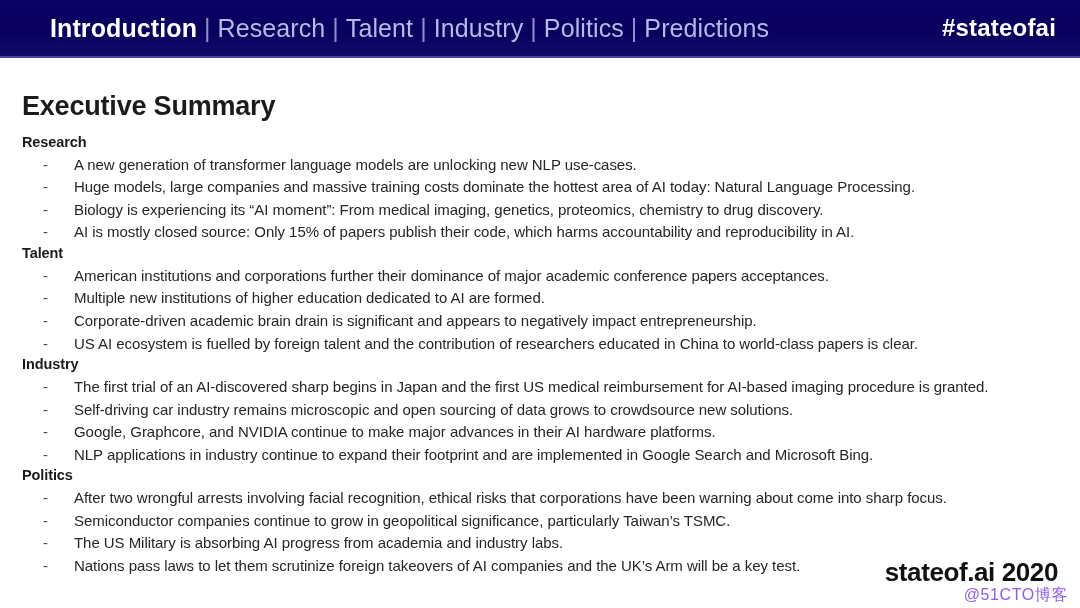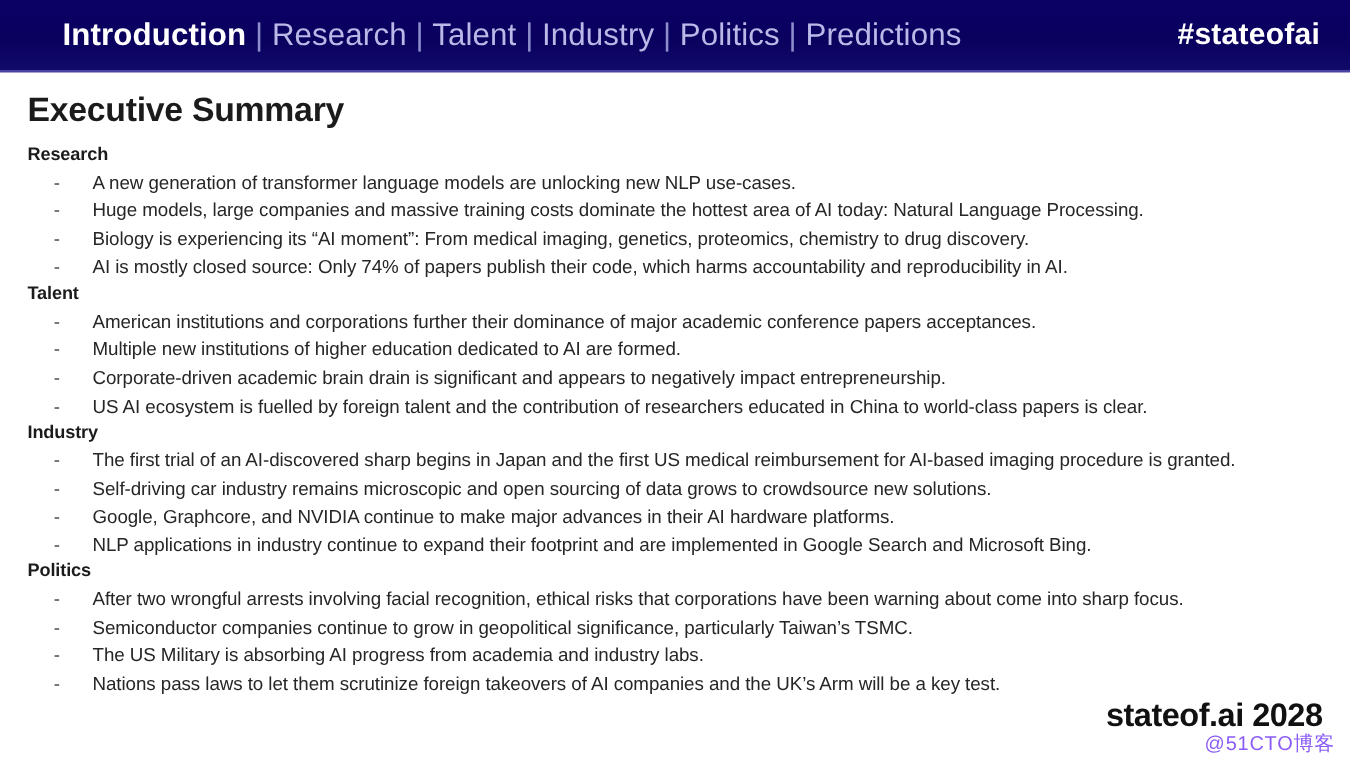--- a/index.html
+++ b/index.html
@@ -54,21 +54,21 @@
     flex:0 0 auto;
     padding-right:6px;
     margin-left:35px;
   }
 
   
   .content {
     position:absolute;
     left:0; top:58px;
     width:1080px; height:550px;
-    padding:16px 18px 0 22px;
+    padding:34px 18px 0 22px;
   }
   .page-title {
     font-size:27px;
     font-weight:700;
     color:#1b1b1b;
     letter-spacing:-.2px;
     line-height:1.1;
     margin-bottom:11px;
   }
   .section { margin-bottom:0; }
@@ -140,21 +140,21 @@
 
   <div class="content">
     <div class="page-title">Executive Summary</div>
     <div id="sections-host">
         <div class="section">
           <div class="section-title">Research</div>
           <ul class="bullets">
             <li><span class="dash">-</span><span>A new generation of transformer language models are unlocking new NLP use-cases.</span></li>
             <li><span class="dash">-</span><span>Huge models, large companies and massive training costs dominate the hottest area of AI today: Natural Language Processing.</span></li>
             <li><span class="dash">-</span><span>Biology is experiencing its “AI moment”: From medical imaging, genetics, proteomics, chemistry to drug discovery.</span></li>
-            <li><span class="dash">-</span><span>AI is mostly closed source: Only 74% of papers publish their code, which harms accountability and reproducibility in AI.</span></li>
+            <li><span class="dash">-</span><span>AI is mostly closed source: Only 15% of papers publish their code, which harms accountability and reproducibility in AI.</span></li>
           </ul>
         </div>
         <div class="section">
           <div class="section-title">Talent</div>
           <ul class="bullets">
             <li><span class="dash">-</span><span>American institutions and corporations further their dominance of major academic conference papers acceptances.</span></li>
             <li><span class="dash">-</span><span>Multiple new institutions of higher education dedicated to AI are formed.</span></li>
             <li><span class="dash">-</span><span>Corporate-driven academic brain drain is significant and appears to negatively impact entrepreneurship.</span></li>
             <li><span class="dash">-</span><span>US AI ecosystem is fuelled by foreign talent and the contribution of researchers educated in China to world-class papers is clear.</span></li>
           </ul>
@@ -173,16 +173,16 @@
           <ul class="bullets">
             <li><span class="dash">-</span><span>After two wrongful arrests involving facial recognition, ethical risks that corporations have been warning about come into sharp focus.</span></li>
             <li><span class="dash">-</span><span>Semiconductor companies continue to grow in geopolitical significance, particularly Taiwan’s TSMC.</span></li>
             <li><span class="dash">-</span><span>The US Military is absorbing AI progress from academia and industry labs.</span></li>
             <li><span class="dash">-</span><span>Nations pass laws to let them scrutinize foreign takeovers of AI companies and the UK’s Arm will be a key test.</span></li>
           </ul>
         </div>
       </div>
   </div>
 
-  <div class="footer-brand">stateof.ai 2028</div>
+  <div class="footer-brand">stateof.ai 2020</div>
   <div class="watermark">@51CTO博客</div>
 
 </div>
 
 </body></html>

